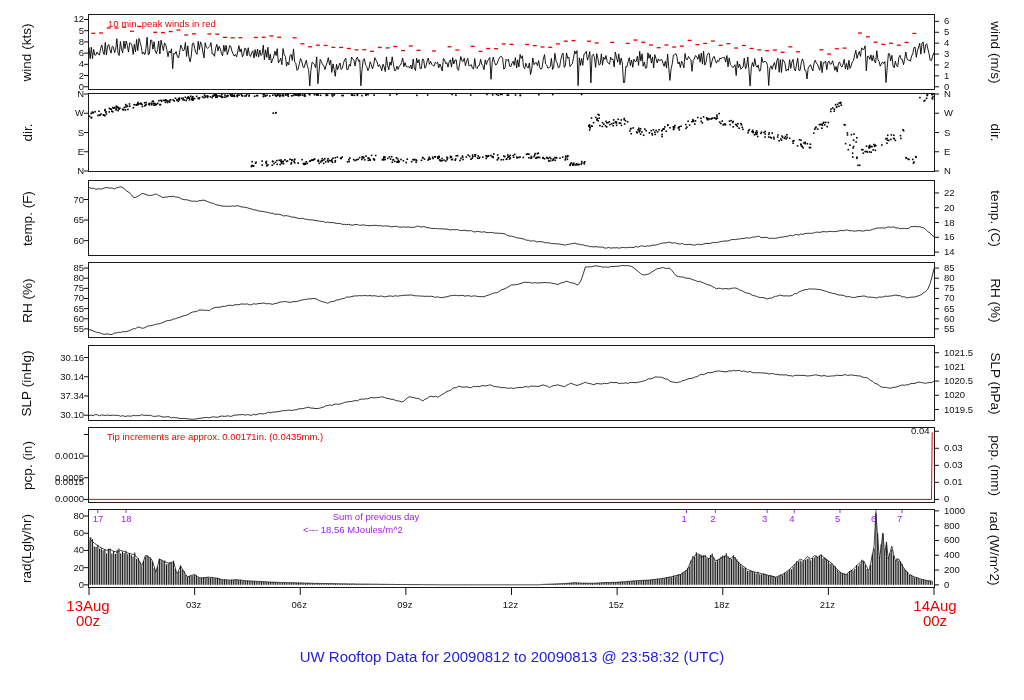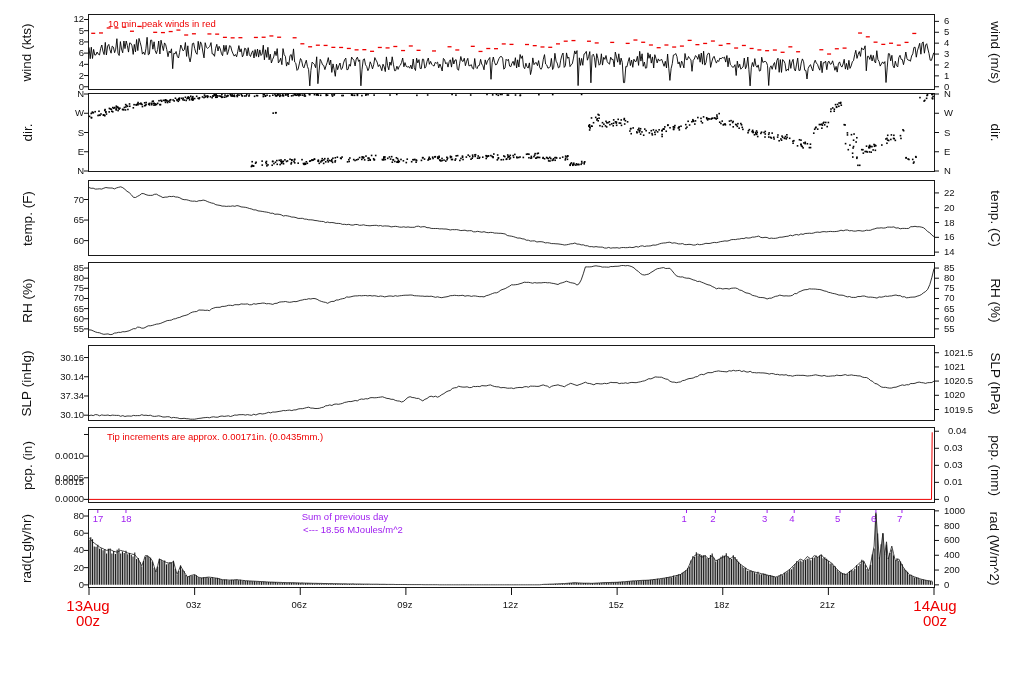--- a/index.html
+++ b/index.html
@@ -1638,32 +1638,33 @@
     </div>
   <div class="ylab left" style="top:509px;height:79px;">
       <span>rad(Lgly/hr)</span>
     </div>
   <div class="ylab right" style="top:509px;height:79px;">
       <span>rad (W/m^2)</span>
     </div>
 
   <div class="note red" style="left:108px;top:18px;">10 min. peak winds in red</div>
   <div class="note red" style="left:107px;top:431px;">Tip increments are approx. 0.00171in. (0.0435mm.)</div>
-  <div class="note purple center" style="left:250px;top:511px;width:190px;">Sum of previous day</div>
+  <div class="note purple center" style="left:281px;top:511px;width:190px;">Sum of previous day</div>
   <div class="note purple center" style="left:258px;top:524px;width:190px;">&lt;--- 18.56 MJoules/m^2</div>
 
   <div class="datelab" style="left:58px;top:598px;">
     <div>13Aug</div>
     <div>00z</div>
   </div>
   <div class="datelab" style="left:905px;top:598px;">
     <div>14Aug</div>
     <div>00z</div>
   </div>
 
+  <div class="title" style="color: rgb(34, 34, 221);">UW Rooftop Data for 20090812  to  20090813 @ 23:58:32  (UTC)</div>
 <span class="tickLab l" style="left: 40px; top: 81.7576px; width: 44px;">0</span>
     <span class="tickLab l" style="left: 40px; top: 70.5455px; width: 44px;">2</span>
     <span class="tickLab l" style="left: 40px; top: 59.3333px; width: 44px;">4</span>
     <span class="tickLab l" style="left: 40px; top: 48.1212px; width: 44px;">6</span>
     <span class="tickLab l" style="left: 40px; top: 36.9091px; width: 44px;">8</span>
     <span class="tickLab l" style="left: 40px; top: 25.697px; width: 44px;">5</span>
     <span class="tickLab l" style="left: 40px; top: 14.4848px; width: 44px;">12</span>
     <span class="tickLab r" style="left: 944px; top: 81.7576px; width: 56px;">0</span>
     <span class="tickLab r" style="left: 944px; top: 70.8594px; width: 56px;">1</span>
     <span class="tickLab r" style="left: 944px; top: 59.9612px; width: 56px;">2</span>
@@ -1713,21 +1714,21 @@
     <span class="tickLab r" style="left: 944px; top: 361.951px; width: 56px;">1021</span>
     <span class="tickLab r" style="left: 944px; top: 347.727px; width: 56px;">1021.5</span>
     <span class="tickLab l" style="left: 40px; top: 494.404px; width: 44px;">0.0000</span>
     <span class="tickLab l" style="left: 40px; top: 472.766px; width: 44px;">0.0005</span>
     <span class="tickLab l" style="left: 40px; top: 451.129px; width: 44px;">0.0010</span>
     <span class="tickLab l" style="left: 40px; top: 429.491px; width: 44px; margin-top: 48px;">0.0015</span>
     <span class="tickLab r" style="left: 944px; top: 494.404px; width: 56px;">0</span>
     <span class="tickLab r" style="left: 944px; top: 477.353px; width: 56px;">0.01</span>
     <span class="tickLab r" style="left: 944px; top: 460.346px; width: 56px;">0.03</span>
     <span class="tickLab r" style="left: 944px; top: 443.296px; width: 56px;">0.03</span>
-    <span class="tickLab r" style="left: 948px; top: 426.246px; width: 56px;">0.04</span>
+    <span class="tickLab r" style="left: 911px; top: 426.246px; width: 56px;">0.04</span>
     <span class="tickLab l" style="left: 40px; top: 579.849px; width: 44px;">0</span>
     <span class="tickLab l" style="left: 40px; top: 562.642px; width: 44px;">20</span>
     <span class="tickLab l" style="left: 40px; top: 545.436px; width: 44px;">40</span>
     <span class="tickLab l" style="left: 40px; top: 528.229px; width: 44px;">60</span>
     <span class="tickLab l" style="left: 40px; top: 511.022px; width: 44px;">80</span>
     <span class="tickLab r" style="left: 944px; top: 579.849px; width: 56px;">0</span>
     <span class="tickLab r" style="left: 944px; top: 565.051px; width: 56px;">200</span>
     <span class="tickLab r" style="left: 944px; top: 550.254px; width: 56px;">400</span>
     <span class="tickLab r" style="left: 944px; top: 535.456px; width: 56px;">600</span>
     <span class="tickLab r" style="left: 944px; top: 520.658px; width: 56px;">800</span>

